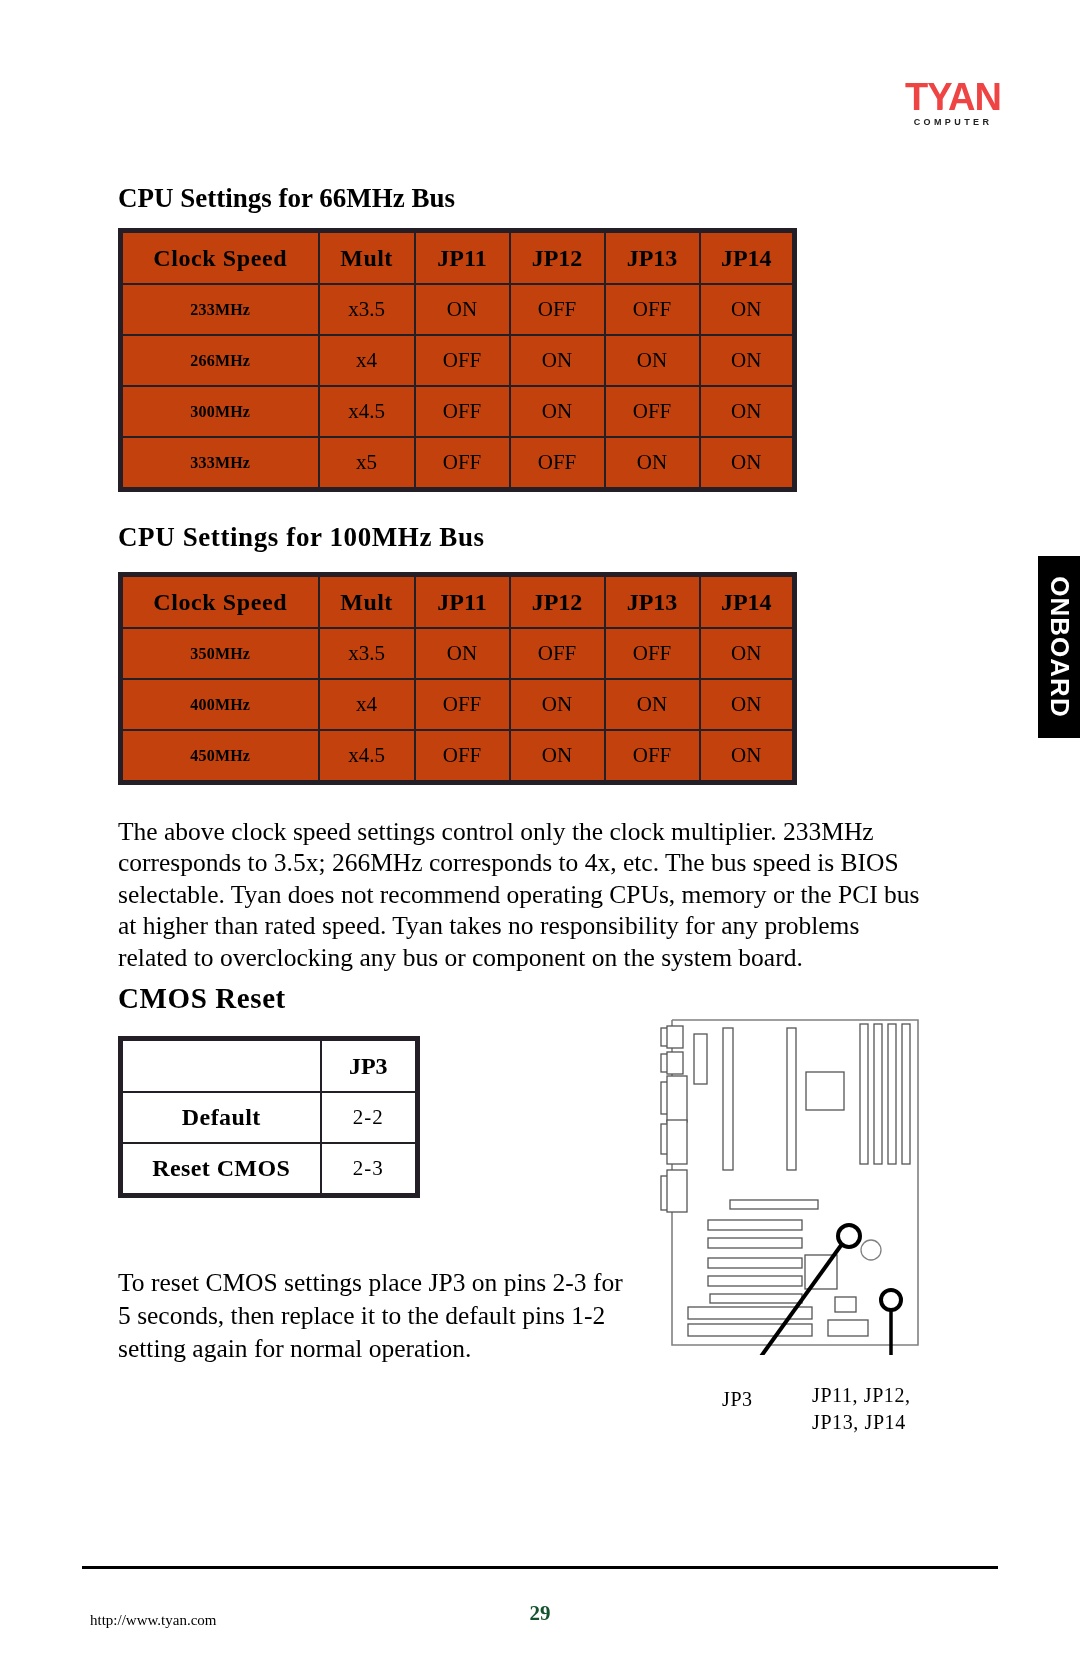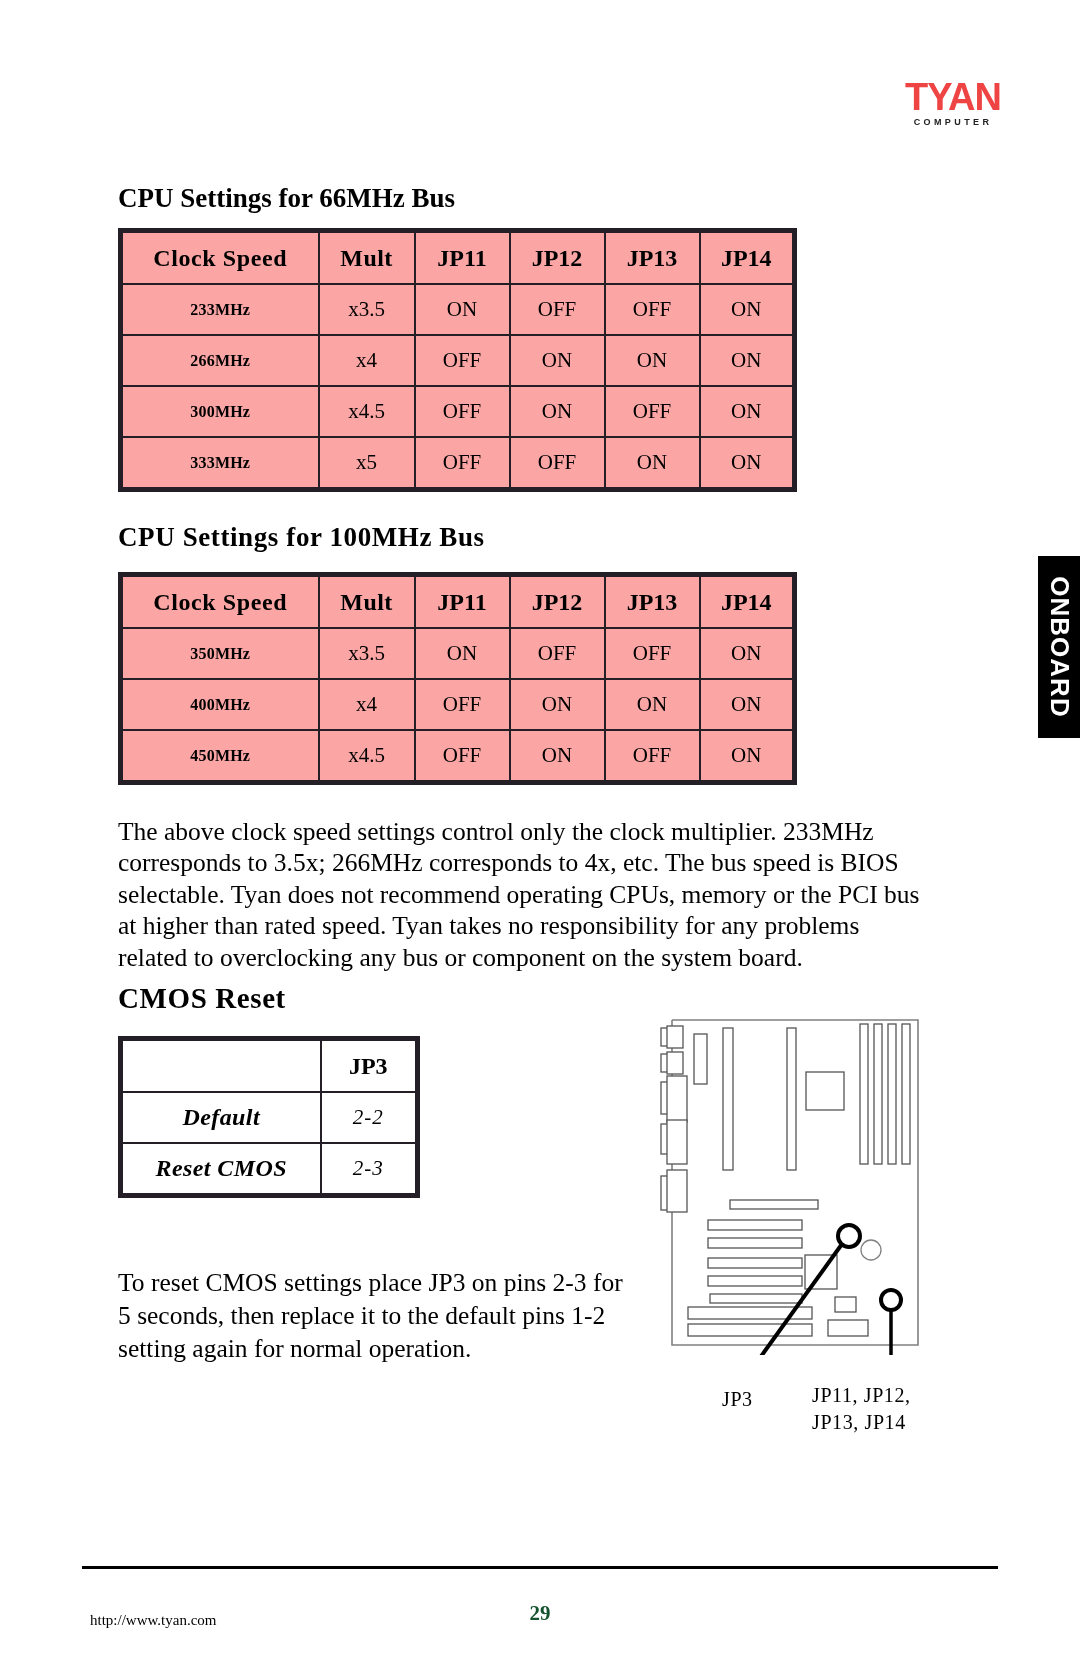--- a/index.html
+++ b/index.html
@@ -78,21 +78,21 @@
     position: absolute;
     border-collapse: collapse;
     background: #ffffff;
     table-layout: fixed;
   }
   table.jtable td, table.jtable th {
     border: 2px solid #241f26;
     text-align: center;
     vertical-align: middle;
     padding: 0;
-    background: #fca5a5;
+    background: #c2410c;
   }
   
   table.jtable {
     border: 5px solid #241f26;
   }
   .jtable th {
     height: 50px;
     font-weight: bold;
     font-size: 24px;
   }
@@ -149,21 +149,21 @@
   #table-cmos td, #table-cmos th {
     border: 2px solid #241f26;
     text-align: center;
     vertical-align: middle;
     background: #ffffff;
     padding: 0;
   }
   #table-cmos .c-label { width: 198px; }
   #table-cmos .c-val { width: 96px; }
   #table-cmos th { height: 50px; font-weight: bold; font-size: 24px; }
-  #table-cmos td { height: 49px; font-size: 21px; font-style: italic; }
+  #table-cmos td { height: 49px; font-size: 21px; }
   #table-cmos td.rowlabel { font-weight: bold; font-size: 24px; letter-spacing: 0.4px;}
   #table-cmos td.pins { font-size: 21px; letter-spacing: 1px; }
 
   
   .tab-onboard {
     position: absolute;
     right: 0px;
     top: 556px;
     width: 42px;
     height: 182px;

